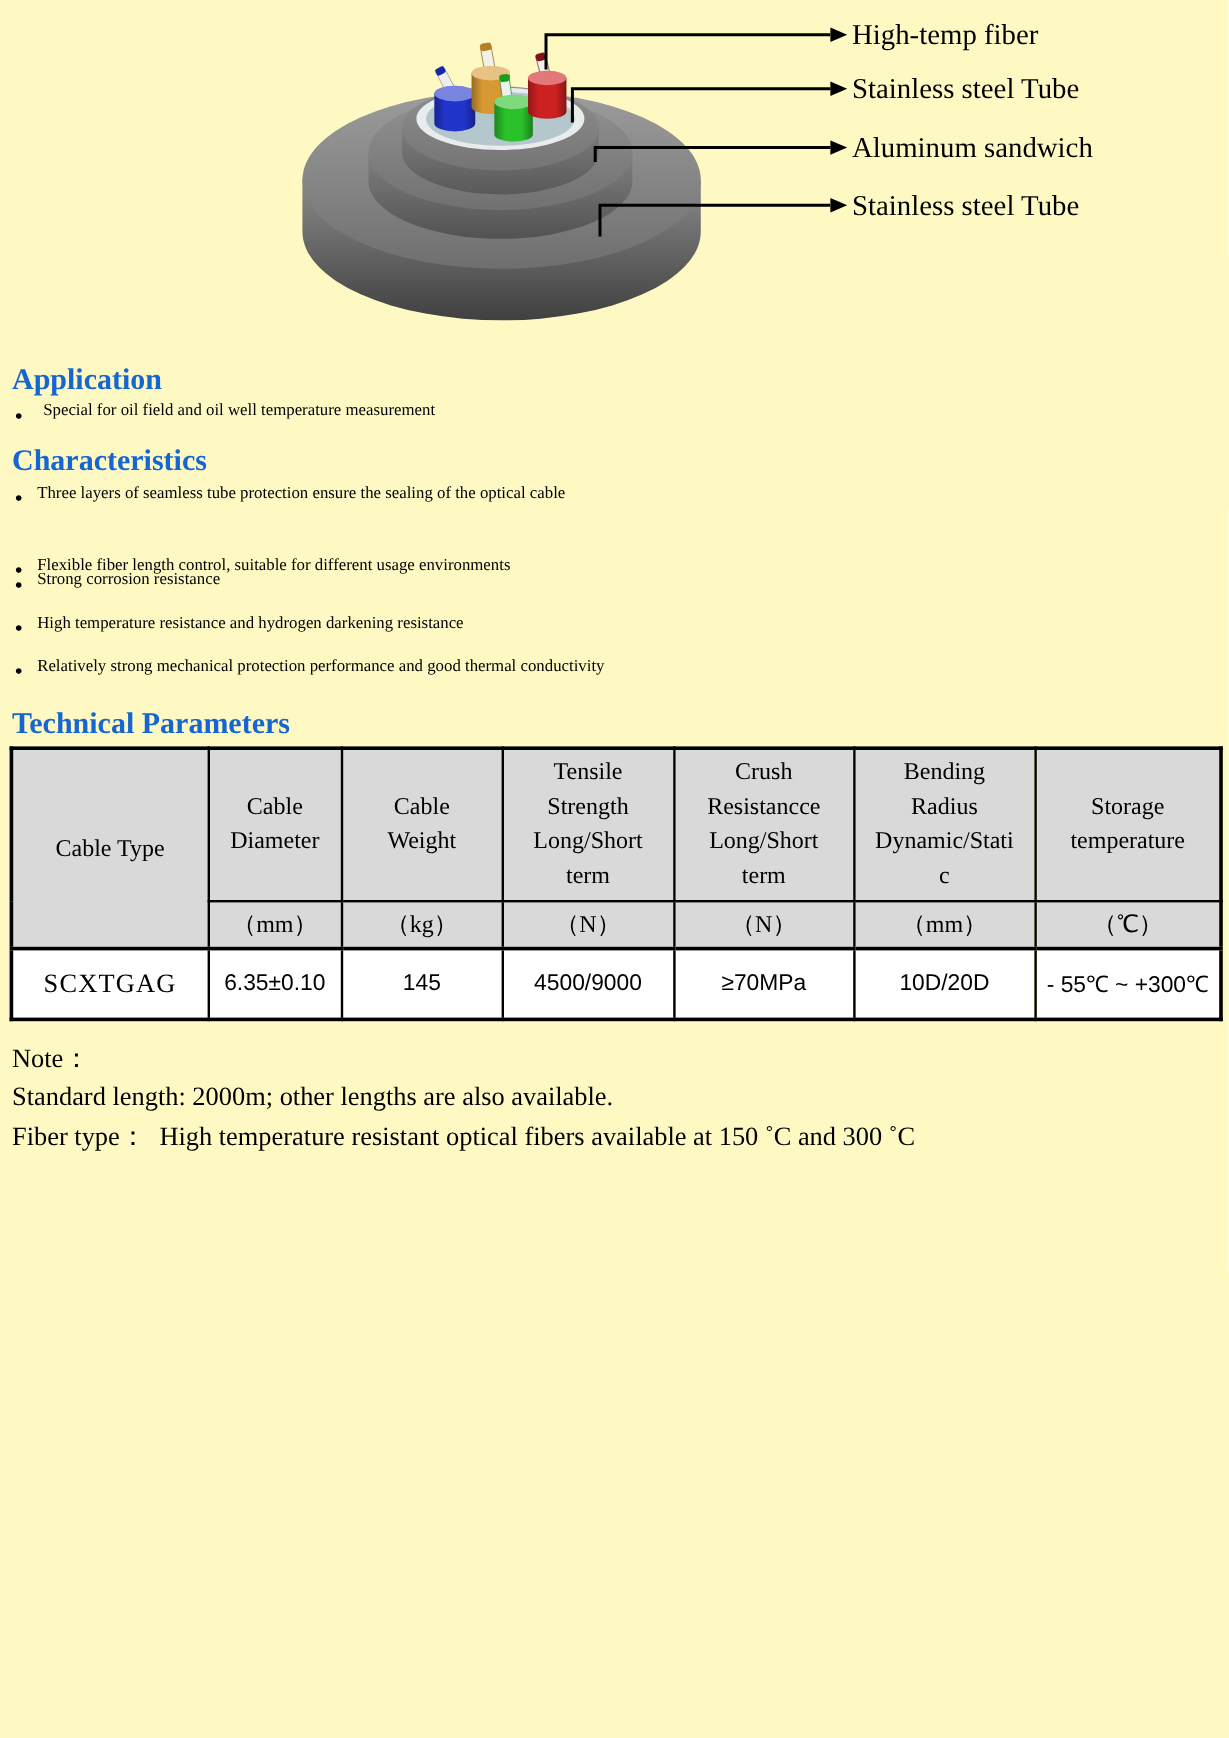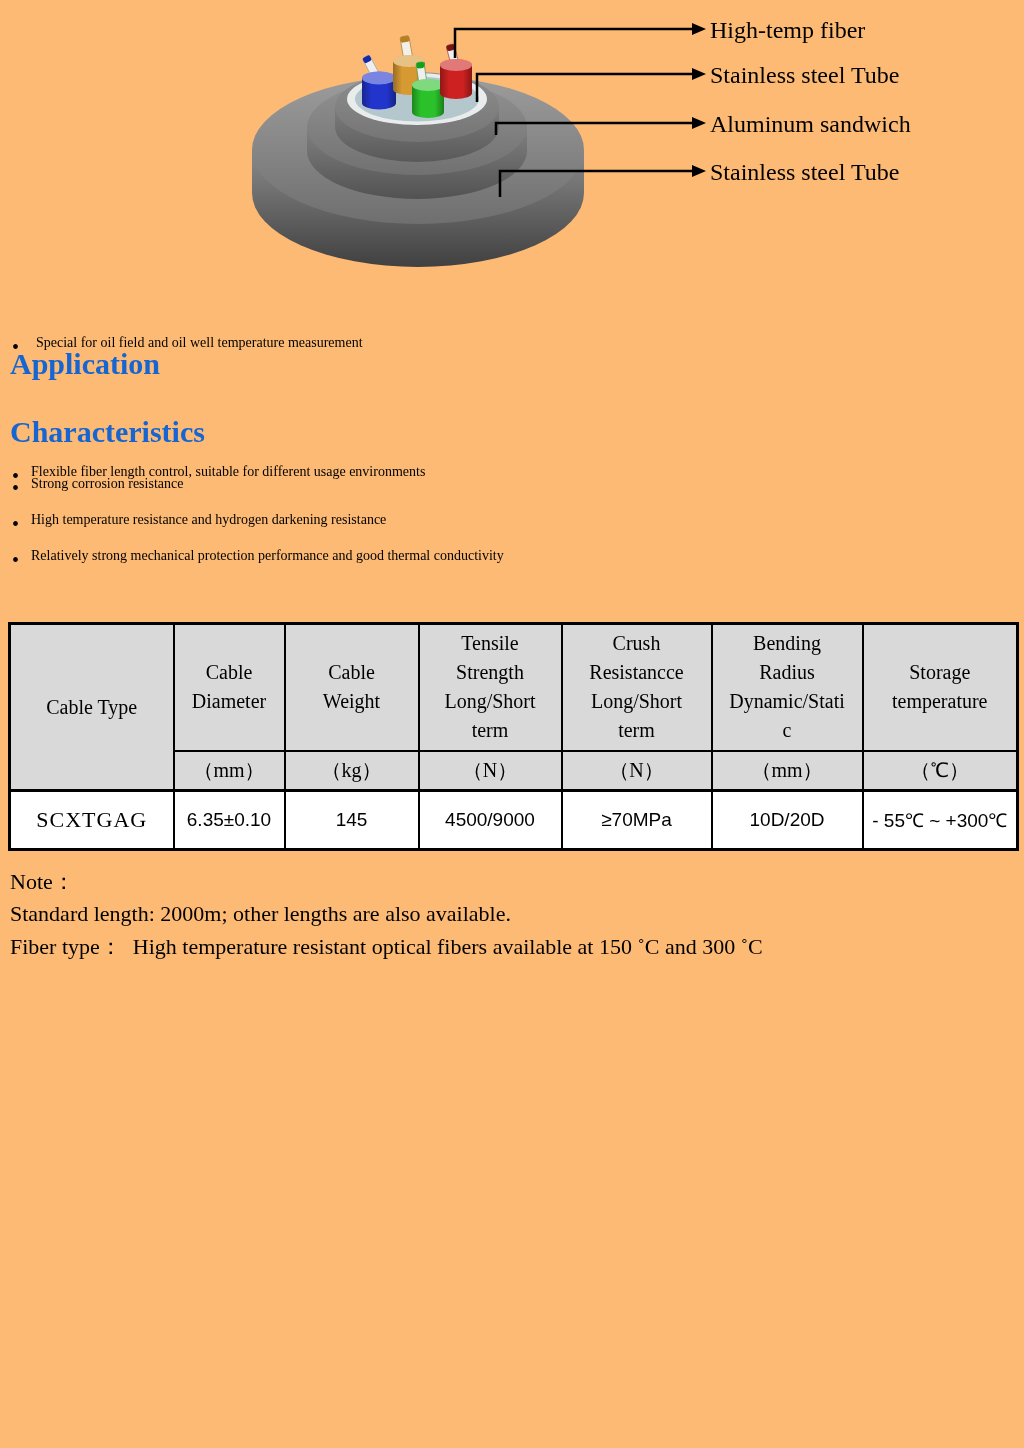--- a/index.html
+++ b/index.html
@@ -1,33 +1,32 @@
 <!DOCTYPE html>
 <html><head>
 <meta charset="utf-8">
 <style>
   * { margin: 0; padding: 0; box-sizing: border-box; }
   html, body { background: #ffffff; }
   .page {
     position: relative; width: 1024px; height: 1448px;
-    background: #fdba74; overflow: hidden;
+    background: #fef9c3; overflow: hidden;
     font-family: "Liberation Serif", serif; color: #000;
   }
   
   .figure { position: absolute; left: 0; top: 0; width: 1024px; height: 300px; }
   .figure svg { position: absolute; left: 0; top: 0; }
   .fig-label {
     position: absolute; left: 710px; height: 28px; line-height: 28px;
     font-size: 24px; white-space: nowrap;
   }
   
   .heading {
-    position: absolute; left: 10px; font-size: 30px; font-weight: bold;
+    position: absolute; left: 10px; font-size: 25px; font-weight: bold;
     white-space: nowrap;
-    margin-top: 44px;
   }
   .bullet-line {
     position: absolute; left: 12px; padding-left: 19px; font-size: 14px;
     white-space: nowrap;
   }
   .bullet-line::before {
     content: "\2022"; position: absolute; left: 0; top: 1px; font-size: 20px;
   }
   .bullet-line.first-bullet { padding-left: 24px; }
   
@@ -178,20 +177,21 @@
     <div class="fig-label" style="top:16px">High-temp fiber</div>
     <div class="fig-label" style="top:61px">Stainless steel Tube</div>
     <div class="fig-label" style="top:110px">Aluminum sandwich</div>
     <div class="fig-label" style="top:158px">Stainless steel Tube</div>
   </div>
 
   <div class="heading" style="top:303px; color:#1565d2">Application</div>
   <div class="bullet-line first-bullet" style="top:335px">Special for oil field and oil well temperature measurement</div>
 
   <div class="heading" style="top:371px; color:#1565d2">Characteristics</div>
+  <div class="bullet-line" style="top:404px">Three layers of seamless tube protection ensure the sealing of the optical cable</div>
   <div class="bullet-line" style="top:464px">Flexible fiber length control, suitable for different usage environments</div>
   <div class="bullet-line" style="top:476px">Strong corrosion resistance</div>
   <div class="bullet-line" style="top:548px">Relatively strong mechanical protection performance and good thermal conductivity</div>
   <div class="bullet-line" style="top:512px">High temperature resistance and hydrogen darkening resistance</div>
 
   <div class="heading" style="top:590px; color:#1565d2">Technical Parameters</div>
 
   <table class="params-table">
     <colgroup>
       <col style="width:164px">

